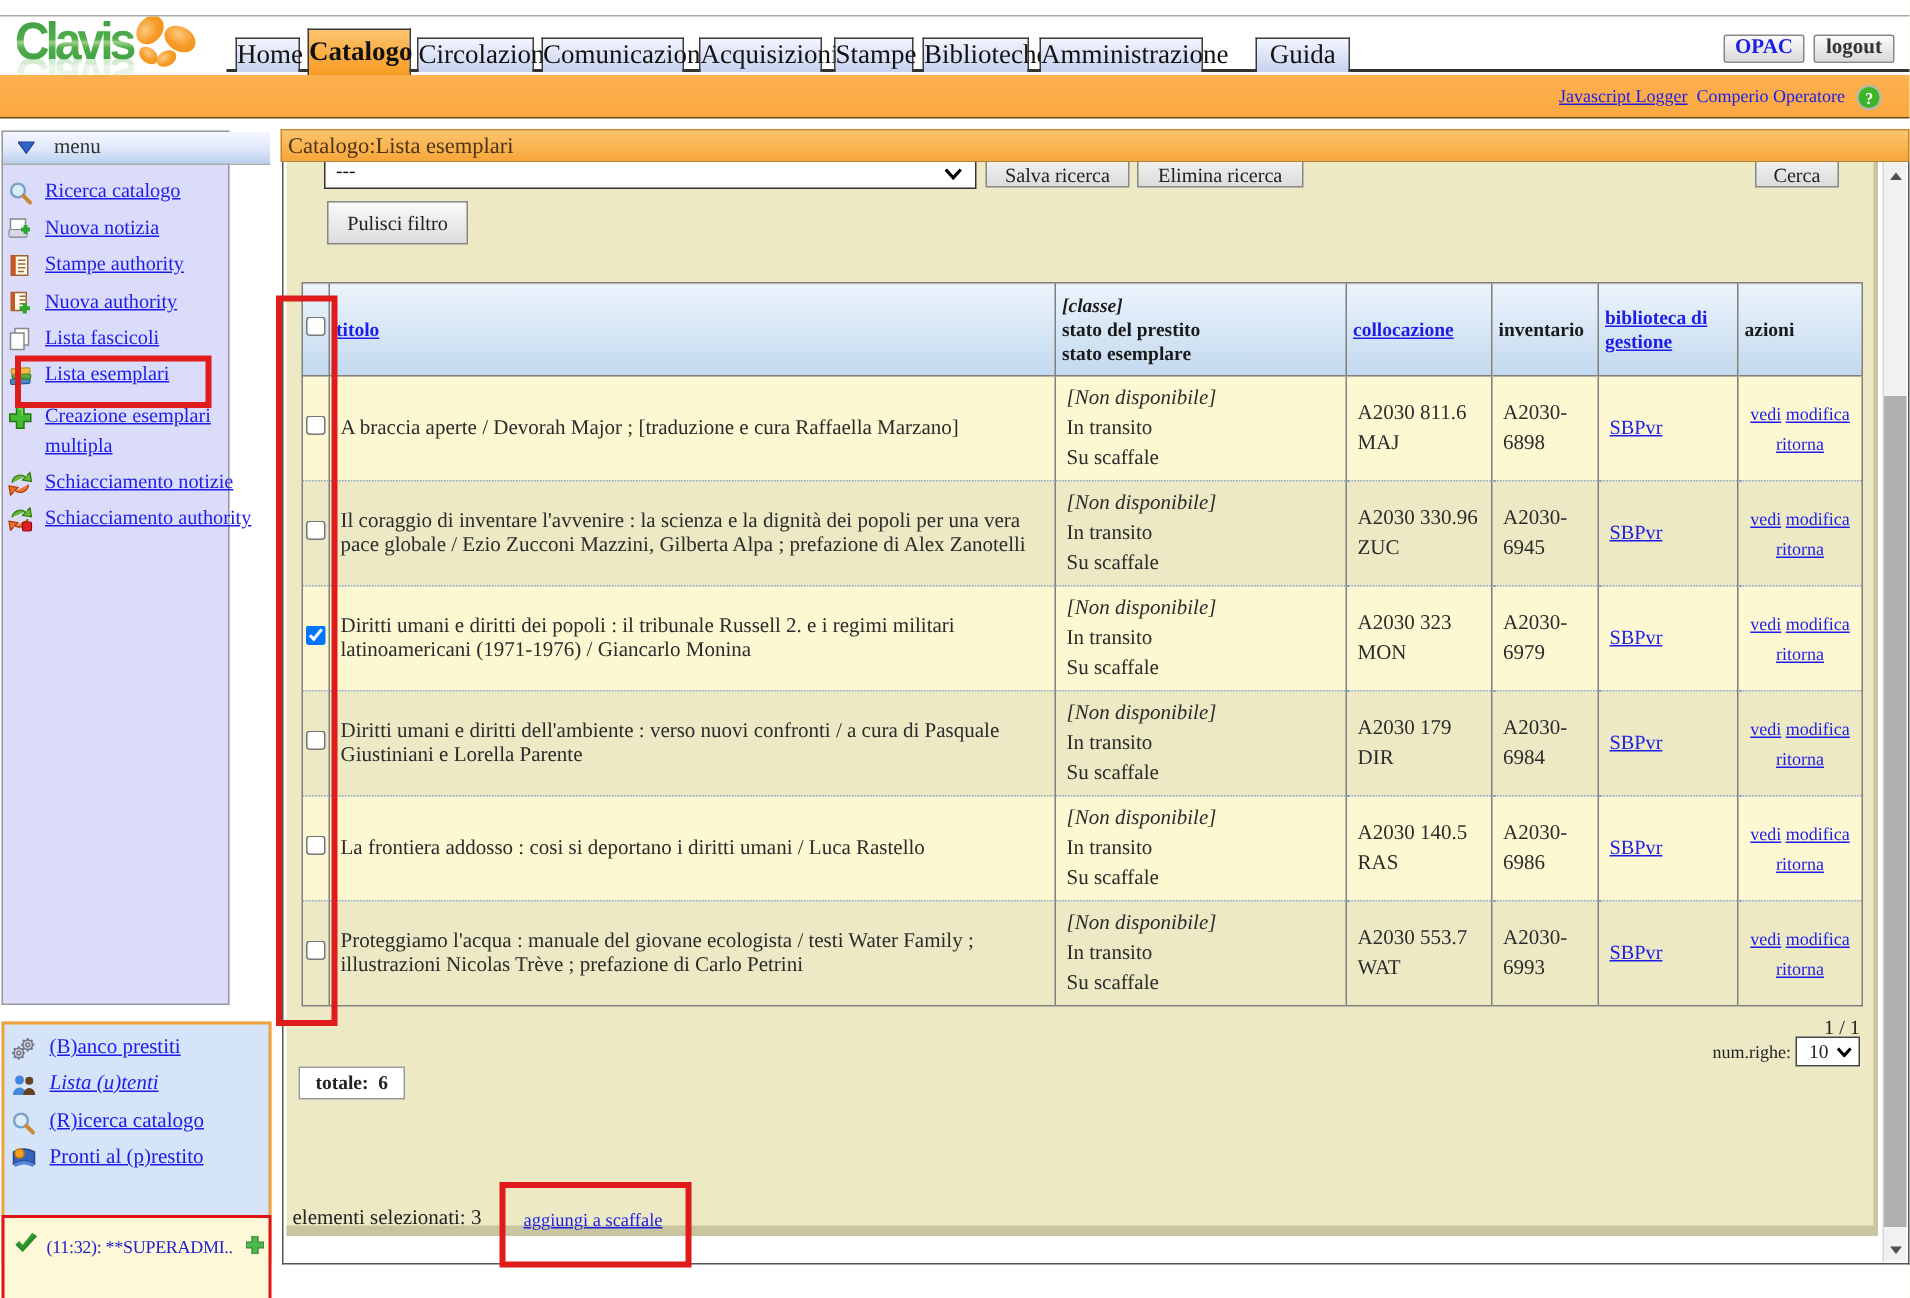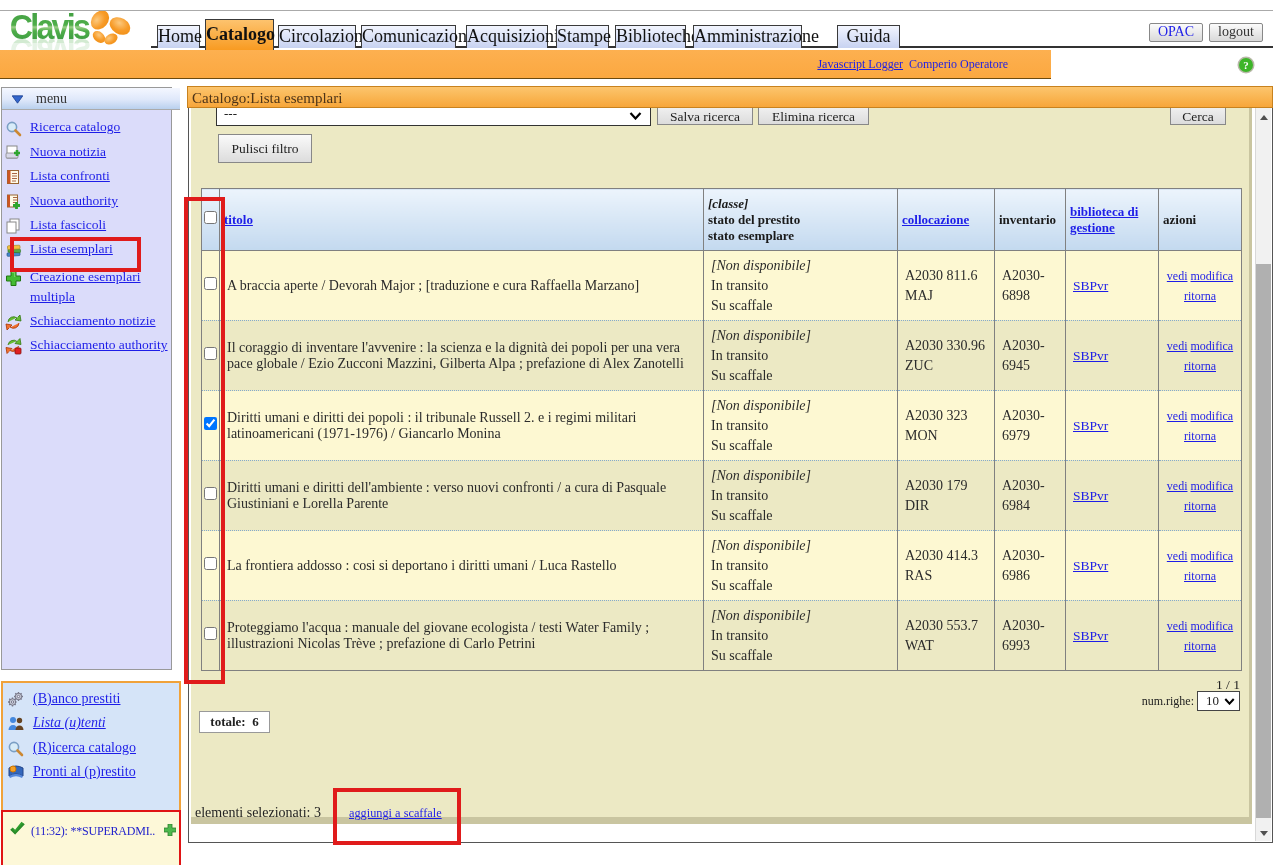--- a/index.html
+++ b/index.html
@@ -4,26 +4,26 @@
 <style>
 * { margin:0; padding:0; box-sizing:border-box; }
 html,body { width:1273px; height:865px; background:#fff; font-family:"Liberation Serif", serif; overflow:hidden; }
 .abs { position:absolute; }
 a { color:#1d1de8; text-decoration:underline; }
 
 #header { position:absolute; left:0; top:10px; width:1273px; height:37px; background:#fff; border-top:1px solid #aaa; }
 #tabline { position:absolute; left:151px; top:46px; width:1122px; height:2px; background:#333; }
 .tab { position:absolute; top:25px; height:23px; background:linear-gradient(#f2f5fe,#c7d2f1); border:1px solid #3a3a3a; border-bottom:none; font-size:18px; text-align:center; line-height:21px; color:#111; }
 .tab.active { top:19px; height:31px; background:linear-gradient(#fdc36e,#f89b22); font-weight:bold; z-index:5; }
-.hbtn { position:absolute; top:23px; height:19px; background:linear-gradient(#fbfbfb,#d9d9d9); border:1px solid #888; border-radius:2px; font-size:14px; text-align:center; line-height:16px; color:#333; }
-
-#obar { position:absolute; left:0; top:50px; width:1051px; height:29px; background:linear-gradient(#fdb050,#fba840); border-bottom:1px solid #6b4a10; }
+.hbtn { position:absolute; top:23px; height:19px; background:linear-gradient(#fbfbfb,#d9d9d9); border:1px solid #888; border-radius:2px; font-size:14px; text-align:center; line-height:16px; color:#333;font-weight:bold; }
+
+#obar { position:absolute; left:0; top:50px; width:1273px; height:29px; background:linear-gradient(#fdb050,#fba840); border-bottom:1px solid #6b4a10; }
 #obar .links { position:absolute; right:43px; top:7px; font-size:12px; color:#2222cc; }
 
-#sidebar { position:absolute; left:1px; top:87px; width:171px; height:583px; background:#dbdcfa; border:1px solid #999; }
+#sidebar { position:absolute; left:1px; top:87px; width:152px; height:583px; background:#dbdcfa; border:1px solid #999; }
 #menuhead { position:absolute; left:0; top:0; width:178px; height:22px; background:linear-gradient(#f4f7ff 0%,#dfe8fa 55%,#b9d0ee 100%); border-bottom:1px solid #aaa; color:#333; font-size:14px; line-height:22px; }
 .mitem { position:absolute; left:6px; font-size:13.5px; }
 .mitem svg { position:absolute; left:-3px; top:1px; }
 .mitem a { position:absolute; left:22px; top:0; white-space:nowrap; }
 
 #titlebar { position:absolute; left:187px; top:86px; width:1086px; height:22px; background:linear-gradient(#fcc56d,#f7a63a); border:1px solid #c8821e; color:#4d3418; font-size:15px; line-height:23px; padding-left:4px; }
 #content { position:absolute; left:188px; top:108px; width:1085px; height:735px; background:#fff; border-left:1px solid #555; border-right:1px solid #555; border-bottom:1px solid #555; overflow:hidden; }
 #beige { position:absolute; left:2px; top:0; width:1061px; height:716px; background:#ece9c4; border-right:3px solid #c9c5a0; border-bottom:7px solid #c9c5a0; }
 .gbtn { position:absolute; background:linear-gradient(#fafafa,#dcdcdc); border:1px solid #888; font-size:13.5px; color:#222; text-align:center; font-family:"Liberation Serif", serif; }
 
@@ -133,21 +133,21 @@
         <path d="M9 8 h6 M12 5 v6" stroke="#2ea52e" stroke-width="2.6"></path>
       </svg>
     <a href="#">Nuova notizia</a>
     </div>
   <div class="mitem" style="top:80px;">
     <svg width="17" height="17" viewBox="0 0 17 17">
         <rect x="2.5" y="1.5" width="11" height="13" fill="#fffbe8" stroke="#996633" stroke-width="1"></rect>
         <rect x="2.5" y="1.5" width="3" height="13" fill="#cc5522"></rect>
         <path d="M7 4.5 h5 M7 7 h5 M7 9.5 h5 M7 12 h4" stroke="#aa6644" stroke-width="1"></path>
       </svg>
-    <a href="#">Lista confronti</a>
+    <a href="#">Stampe authority</a>
     </div>
   <div class="mitem" style="top:105px;">
     <svg width="17" height="17" viewBox="0 0 17 17">
         <rect x="2.5" y="1" width="10" height="12" fill="#fffbe8" stroke="#996633" stroke-width="1"></rect>
         <rect x="2.5" y="1" width="2.5" height="12" fill="#cc5522"></rect>
         <path d="M8 3.5 h4 M8 6 h4 M8 8.5 h3" stroke="#aa6644" stroke-width="1"></path>
         <path d="M8 11.5 h7 M11.5 8 v7" stroke="#2ea52e" stroke-width="2.8"></path>
       </svg>
     <a href="#">Nuova authority</a>
     </div>
@@ -257,21 +257,21 @@
       <td class="stato"><i>[Non disponibile]</i><br>In transito<br>Su scaffale</td>
       <td class="coll">A2030 179 DIR</td>
       <td class="coll">A2030-6984</td>
       <td><a href="#" style="font-size:13.5px;">SBPvr</a></td>
       <td class="az"><a href="#">vedi</a> <a href="#">modifica</a><br><a href="#">ritorna</a></td>
     </tr>
     <tr class="r light">
       <td style="padding:2px;"><input type="checkbox" style="margin: 0px;"></td>
       <td>La frontiera addosso : cosi si deportano i diritti umani / Luca Rastello</td>
       <td class="stato"><i>[Non disponibile]</i><br>In transito<br>Su scaffale</td>
-      <td class="coll">A2030 414.3 RAS</td>
+      <td class="coll">A2030 140.5 RAS</td>
       <td class="coll">A2030-6986</td>
       <td><a href="#" style="font-size:13.5px;">SBPvr</a></td>
       <td class="az"><a href="#">vedi</a> <a href="#">modifica</a><br><a href="#">ritorna</a></td>
     </tr>
     <tr class="r dark">
       <td style="padding:2px;"><input type="checkbox" style="margin: 0px;"></td>
       <td>Proteggiamo l'acqua : manuale del giovane ecologista / testi Water Family ; illustrazioni Nicolas Trève ; prefazione di Carlo Petrini</td>
       <td class="stato"><i>[Non disponibile]</i><br>In transito<br>Su scaffale</td>
       <td class="coll">A2030 553.7 WAT</td>
       <td class="coll">A2030-6993</td>

